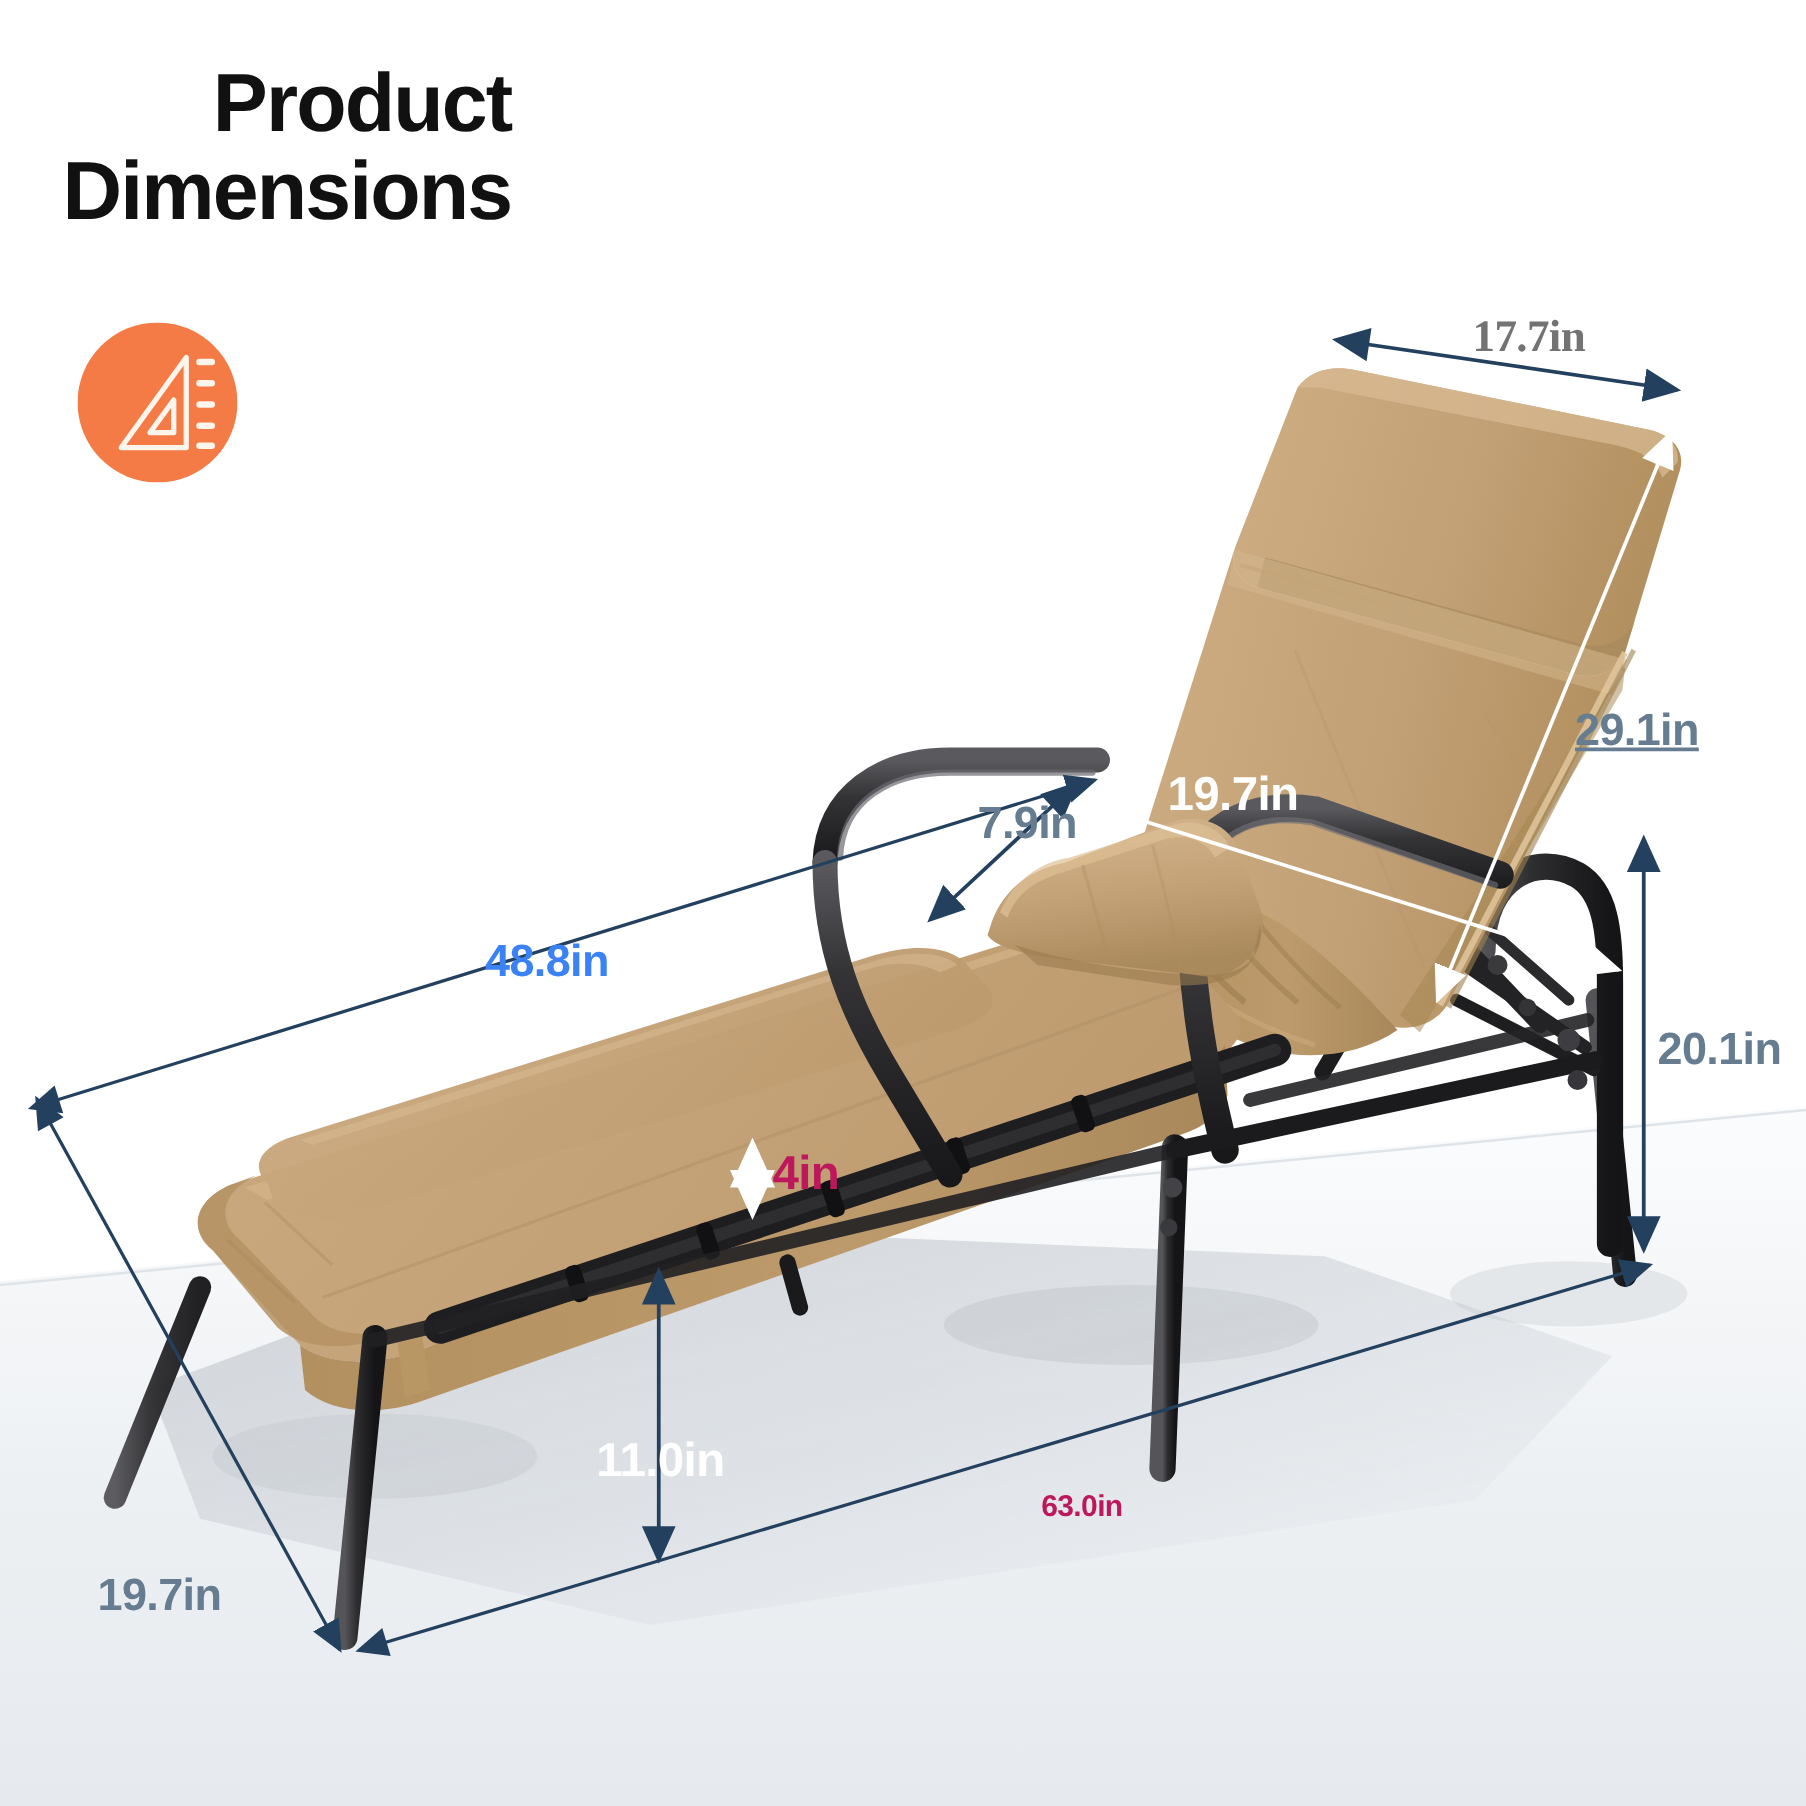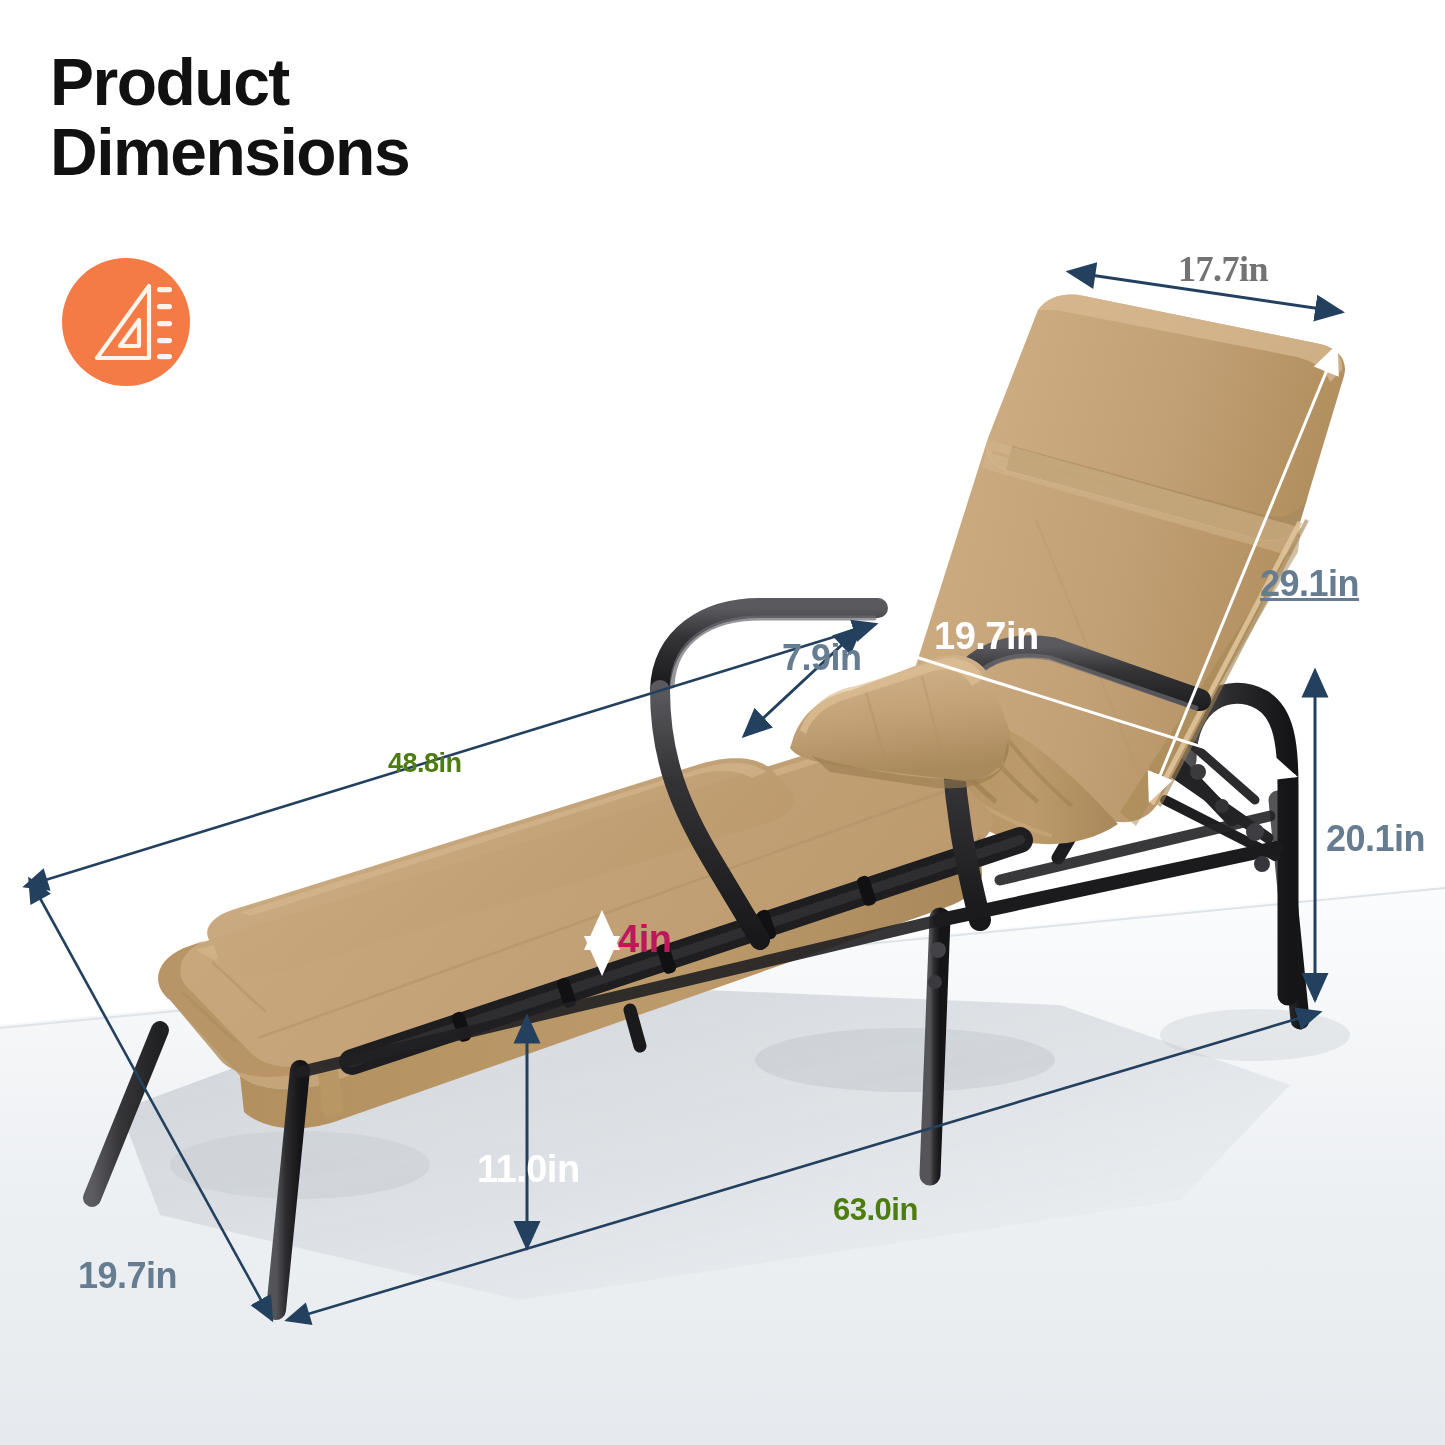--- a/index.html
+++ b/index.html
@@ -3,21 +3,21 @@
 <meta charset="utf-8">
 <style>
   html,body{margin:0;padding:0;}
   body{
     width:1445px;height:1445px;
     background:#ffffff;
     font-family:"Liberation Sans", sans-serif;
     overflow:hidden;
     position:relative;
   }
-  #stage{position:absolute;inset:0;width:1445px;height:1445px;}
+  #stage{position:absolute;inset:0;width:1445px;height:1445px;text-align:right;}
 
   
   .title{
     position:absolute;left:50px;top:48px;
     font-size:66px;line-height:1.06;
     font-weight:700;letter-spacing:-1.5px;
     color:#111111;white-space:pre-line;
   }
   .badge{
     position:absolute;left:62px;top:258px;
@@ -316,25 +316,25 @@
   </div>
 
   <div class="dim" style="left:1178px;top:248px;font-size:36px;color:#737373;font-family:Liberation Serif, serif;">17.7in</div>
 
   <div class="dim" style="left:1260px;top:563px;font-size:36px;color:#667C90;text-decoration:underline;">29.1in</div>
 
   <div class="dim" style="left:934px;top:615px;font-size:38px;color:#FFFFFF;">19.7in</div>
 
   <div class="dim" style="left:738px;top:637px;font-size:36px;color:#667C90;margin-left:44px;">7.9in</div>
 
-  <div class="dim" style="left:388px;top:748px;font-size:27px;color:#4d7c0f;">48.8in</div>
+  <div class="dim" style="left:388px;top:748px;font-size:36px;color:#3b82f6;">48.8in</div>
 
   <div class="dim" style="left:618px;top:918px;font-size:38px;color:#be185d;">4in</div>
 
   <div class="dim" style="left:1326px;top:818px;font-size:36px;color:#667C90;">20.1in</div>
 
   <div class="dim" style="left:440px;top:1148px;font-size:38px;color:#FFFFFF;margin-left:37px;">11.0in</div>
 
-  <div class="dim" style="left:833px;top:1192px;font-size:31px;color:#4d7c0f;">63.0in</div>
+  <div class="dim" style="left:833px;top:1192px;font-size:24px;color:#be185d;">63.0in</div>
 
   <div class="dim" style="left:78px;top:1255px;font-size:36px;color:#667C90;">19.7in</div>
 
 </div>
 
 </body></html>

